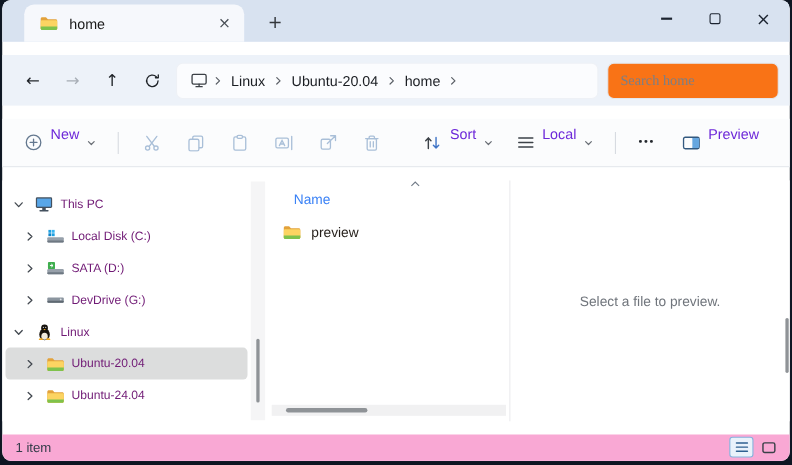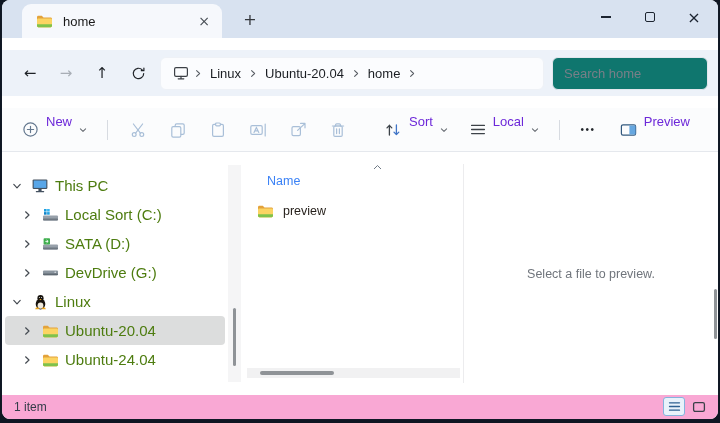--- a/index.html
+++ b/index.html
@@ -33,23 +33,23 @@
   
   .navbar{flex:0 0 46px;background:#edf2f9;display:flex;align-items:center;padding:0 10px;}
   .nav-icon-btn{width:36px;height:34px;border-radius:5px;display:flex;align-items:center;
        justify-content:center;font-size:15px;color:#1d2126;font-family:"DejaVu Sans",sans-serif;}
   .nav-icon-btn.disabled{color:#a8aeb6;}
   .addr{flex:1;height:33px;background:#fbfcfe;border:1px solid #eef1f6;border-radius:6px;
        margin:0 8px 0 4px;display:flex;align-items:center;padding:0 4px;min-width:0;overflow:hidden;}
   .crumb{padding:0 7px;font-size:13px;color:#1b1e23;white-space:nowrap;}
   .crumb-sep{display:flex;align-items:center;padding:0 1px;}
   .crumb-icon{padding:0 4px 0 8px;}
-  .search{width:156px;height:33px;background:#0f766e;border:1px solid #e3e7ed;border-radius:6px;
+  .search{width:156px;height:33px;background:#f97316;border:1px solid #e3e7ed;border-radius:6px;
        padding:0 11px;font-size:13px;color:#1b1e23;outline:none;
-       font-family:Liberation Sans, sans-serif;}
+       font-family:Liberation Serif, serif;}
   .search::placeholder{color:#797f88;}
 
   
   .toolbar{flex:0 0 44px;background:#fbfcfd;border-bottom:1px solid #e5e8ed;display:flex;
        align-items:center;padding:0 10px;gap:2px;}
   .tb-btn{display:flex;gap:7px;height:32px;padding:0 10px;border-radius:4px;
        font-size:13px;color:#6d28d9;}
   .tb-divider{width:1px;height:20px;background:#d7dbe1;margin:0 8px;flex:0 0 1px;}
   .tb-icon-btn{width:40px;height:32px;display:flex;align-items:center;justify-content:center;border-radius:4px;}
   .tb-group{display:flex;align-items:center;}
@@ -61,21 +61,21 @@
   
   .content{flex:1;display:flex;min-height:0;background:#fff;position:relative;}
   .sidebar{flex:0 0 240px;position:relative;padding-top:7px;}
   .sidebar-scroll{position:absolute;top:1px;bottom:1px;right:1px;width:13px;background:#f5f5f6;}
   .sidebar-thumb{position:absolute;right:5px;bottom:16px;width:3px;height:58px;border-radius:2px;background:#8f9397;}
   .side-row{height:29px;display:flex;align-items:center;margin:0 17px 0 3px;border-radius:4px;}
   .side-row.selected{background:#dcdddd;}
   .side-row.lvl1{padding-left:10px;}
   .side-row .chev{flex:0 0 24px;display:flex;align-items:center;justify-content:center;}
   .side-row .icon{width:22px;justify-content:center;}
-  .side-label{font-size:15px;color:#4d7c0f;margin-left:4px;white-space:nowrap;}
+  .side-label{font-size:11px;color:#701a75;margin-left:4px;white-space:nowrap;}
 
   .filelist{flex:0 0 222px;position:relative;padding-top:7px;border-right:1px solid #ececee;}
   .fl-header{display:flex;align-items:center;padding-left:25px;font-size:12.5px;color:#3b82f6;height:20px;}
   .fl-sort-caret{position:absolute;top:0;left:131px;}
   .file-row{display:flex;align-items:center;gap:9px;height:30px;padding-left:15px;margin-top:5px;}
   .file-name{font-size:12.5px;color:#241e19;}
   .hscroll{position:absolute;left:5px;right:3px;bottom:5px;height:10px;background:#f1f1f2;}
   .hscroll-thumb{position:absolute;left:13px;top:3px;width:74px;height:3.5px;background:#8f9397;border-radius:2px;}
 
   .preview{flex:1;display:flex;align-items:center;justify-content:center;position:relative;}
@@ -307,21 +307,21 @@
           <span class="icon">
             <svg width="17" height="15" viewBox="0 0 17 15">
               <rect x="2" y="2" width="2.6" height="2.6" fill="#1d9fe0"></rect>
               <rect x="5.1" y="2" width="2.6" height="2.6" fill="#35b4f0"></rect>
               <rect x="2" y="5.1" width="2.6" height="2.6" fill="#0f84c8"></rect>
               <rect x="5.1" y="5.1" width="2.6" height="2.6" fill="#1d9fe0"></rect>
               <rect x="1" y="8.6" width="15" height="4.8" rx="1" fill="#97a0aa"></rect>
               <rect x="1" y="11.6" width="15" height="1.8" rx=".9" fill="#6e7882"></rect>
             </svg>
           </span>
-          <span class="side-label">Local Sort (C:)</span>
+          <span class="side-label">Local Disk (C:)</span>
         </div>
         <div class="side-row lvl1">
           <span class="chev">
             <svg width="10" height="10" viewBox="0 0 10 10" fill="none" stroke="#454b52" stroke-width="1.2" stroke-linecap="round" stroke-linejoin="round">
               <path d="M3.6 1.8 7 5 3.6 8.2"></path>
             </svg>
           </span>
           <span class="icon">
             <svg width="17" height="15" viewBox="0 0 17 15">
               <rect x="1" y="8.6" width="15" height="4.8" rx="1" fill="#97a0aa"></rect>

